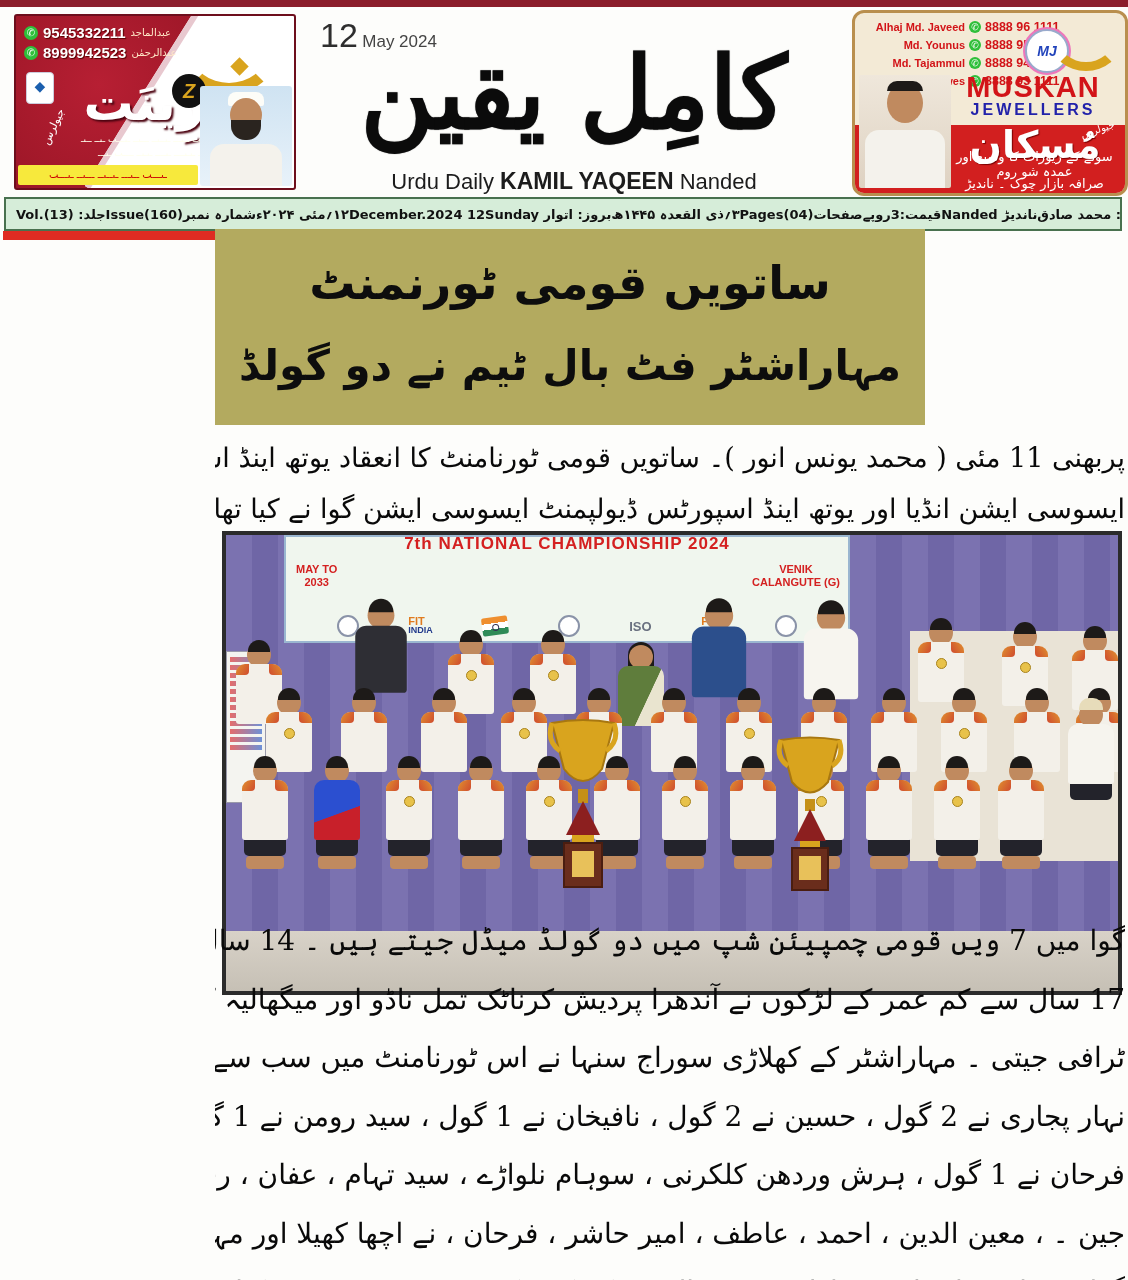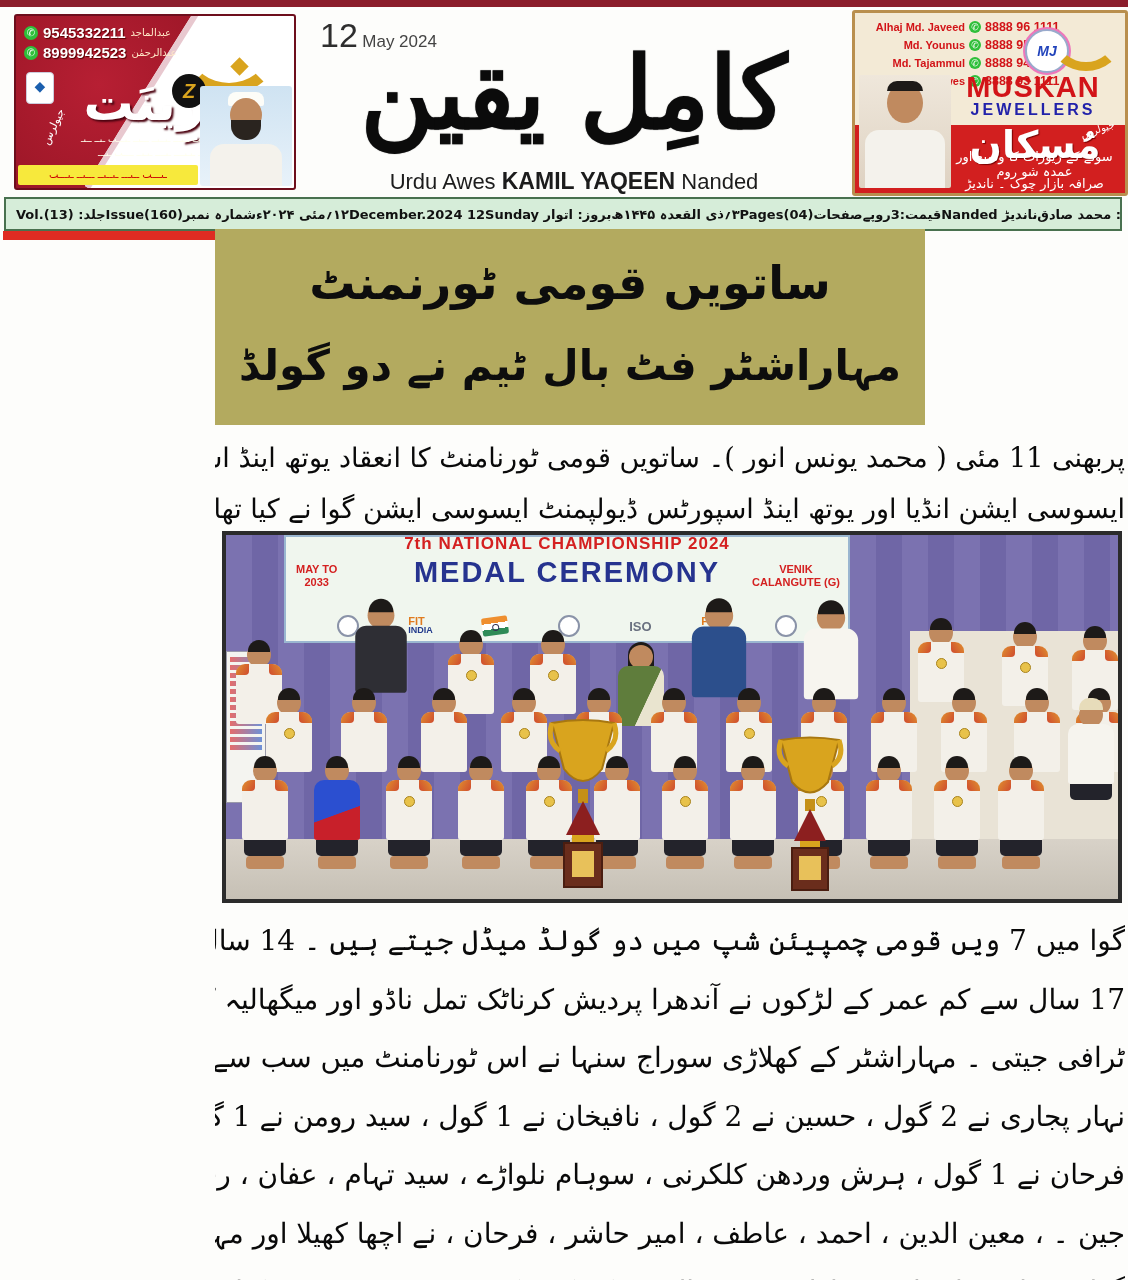--- a/index.html
+++ b/index.html
@@ -46,21 +46,21 @@
   .date-box .d{font-size:34px;}
   .date-box .m{font-size:17px;font-weight:normal;color:#444;}
   .mast-title{position:absolute;left:300px;top:18px;width:548px;height:152px;text-align:center;
           font-family:"DejaVu Serif",serif;font-weight:bold;font-size:100px;line-height:150px;color:#0b0b0b;
           text-shadow:0 0 1px #666;overflow:hidden;}
   .mast-sub{position:absolute;left:300px;top:168px;width:548px;text-align:center;font-size:22px;color:#1c1c1c;}
   .mast-sub b{font-size:23px;}
 
   
   .muskan{position:absolute;left:852px;top:10px;width:270px;height:180px;background:#f3ead6;
-          border:3px solid #b98f4e;border-radius:3px;overflow:hidden;}
+          border:3px solid #b98f4e;border-radius:12px;overflow:hidden;}
   .muskan .c-row{position:absolute;left:6px;display:flex;align-items:center;gap:4px;height:16px;}
   .muskan .c-name{width:104px;text-align:right;color:#d21418;font-weight:bold;font-size:11px;}
   .muskan .c-phone{color:#d21418;font-weight:bold;font-size:12.5px;}
   .muskan .wa-icon{width:12px;height:12px;font-size:9px;line-height:12px;}
   .muskan .mj{position:absolute;right:56px;top:16px;width:40px;height:40px;border-radius:50%;background:#fff;
           border:2px solid #9ac;box-shadow:0 0 0 2px #e7b;text-align:center;font-weight:bold;color:#2244bb;
           font-size:14px;line-height:40px;font-style:italic;}
   .muskan .necklace{right:4px;top:-2px;width:52px;height:42px;border-width:9px;}
   .muskan .brand-en{position:absolute;left:90px;top:58px;width:176px;text-align:center;color:#d21418;
           font-weight:800;font-size:29px;letter-spacing:1px;}
@@ -91,21 +91,21 @@
   
   .para{position:absolute;left:215px;width:910px;color:#090909;}
   .para .line{direction:rtl;text-align:justify;text-align-last:justify;font-size:27px;
           font-family:"DejaVu Serif",serif;white-space:nowrap;overflow:hidden;}
   .para1{top:432px;}
   .para1 .line{line-height:51px;}
   .para2{top:912px;}
   .para2 .line{line-height:58.5px;font-size:28px;}
 
   
-  .photo{position:absolute;left:222px;top:531px;width:900px;height:372px;border:4px solid #2b2b2b;
+  .photo{position:absolute;left:222px;top:531px;width:900px;height:464px;border:4px solid #2b2b2b;
           box-sizing:border-box;overflow:hidden;
           background:repeating-linear-gradient(90deg,#7b72b0 0 26px,#6f66a6 26px 52px);}
   .photo .wall{position:absolute;right:0;top:96px;width:208px;height:230px;background:#e9e3d6;}
   .photo .floor{position:absolute;left:0;bottom:0;width:100%;height:60px;
           background:linear-gradient(#d8d2c8,#c6c0b5);}
   .photo .poster{position:absolute;left:0;top:116px;width:34px;height:146px;background:#f4f4f0;
           border:1px solid #99a;padding:2px;}
   .photo .poster i{display:block;height:5px;margin:3px 1px;background:linear-gradient(90deg,#d33,#36c);opacity:.7;}
   .banner{position:absolute;left:58px;top:0;width:566px;height:108px;background:#f0f6ee;
           border:2px solid #9ab6d0;box-sizing:border-box;}
@@ -185,21 +185,21 @@
       <div class="p-body" style="width:72px;height:42px;"></div>
     </div>
   </div>
 
   <div class="date-box">
     <span class="d">12</span>
     <span class="m">May 2024</span>
   </div>
   <div class="mast-title urdu">کامِل یقین</div>
   <div class="mast-sub">
-    <span>Urdu Awes</span>
+    <span>Urdu Daily</span>
     <b>KAMIL YAQEEN</b>
     <span>Nanded</span>
   </div>
 
   <div class="muskan">
     <div class="c-row" style="top:6px;">
       <span class="c-name">Alhaj Md. Javeed</span>
       <span class="wa-icon">✆</span>
       <span class="c-phone">8888 96 1111</span>
     </div>
@@ -273,21 +273,20 @@
         <i></i>
         <i></i>
         <i></i>
         <i></i>
         <i></i>
         <i></i>
         <i></i>
     </div>
     <div class="banner">
       <div class="b-top">7th NATIONAL CHAMPIONSHIP 2024</div>
-      <div class="b-main">MEDAL CEREMONY</div>
       <div class="b-left">
         <div>MAY TO</div>
         <div>2033</div>
       </div>
       <div class="b-right">
         <div>VENIK</div>
         <div>CALANGUTE (G)</div>
       </div>
       <div class="logo-row">
         <span class="lr-circle"></span>

